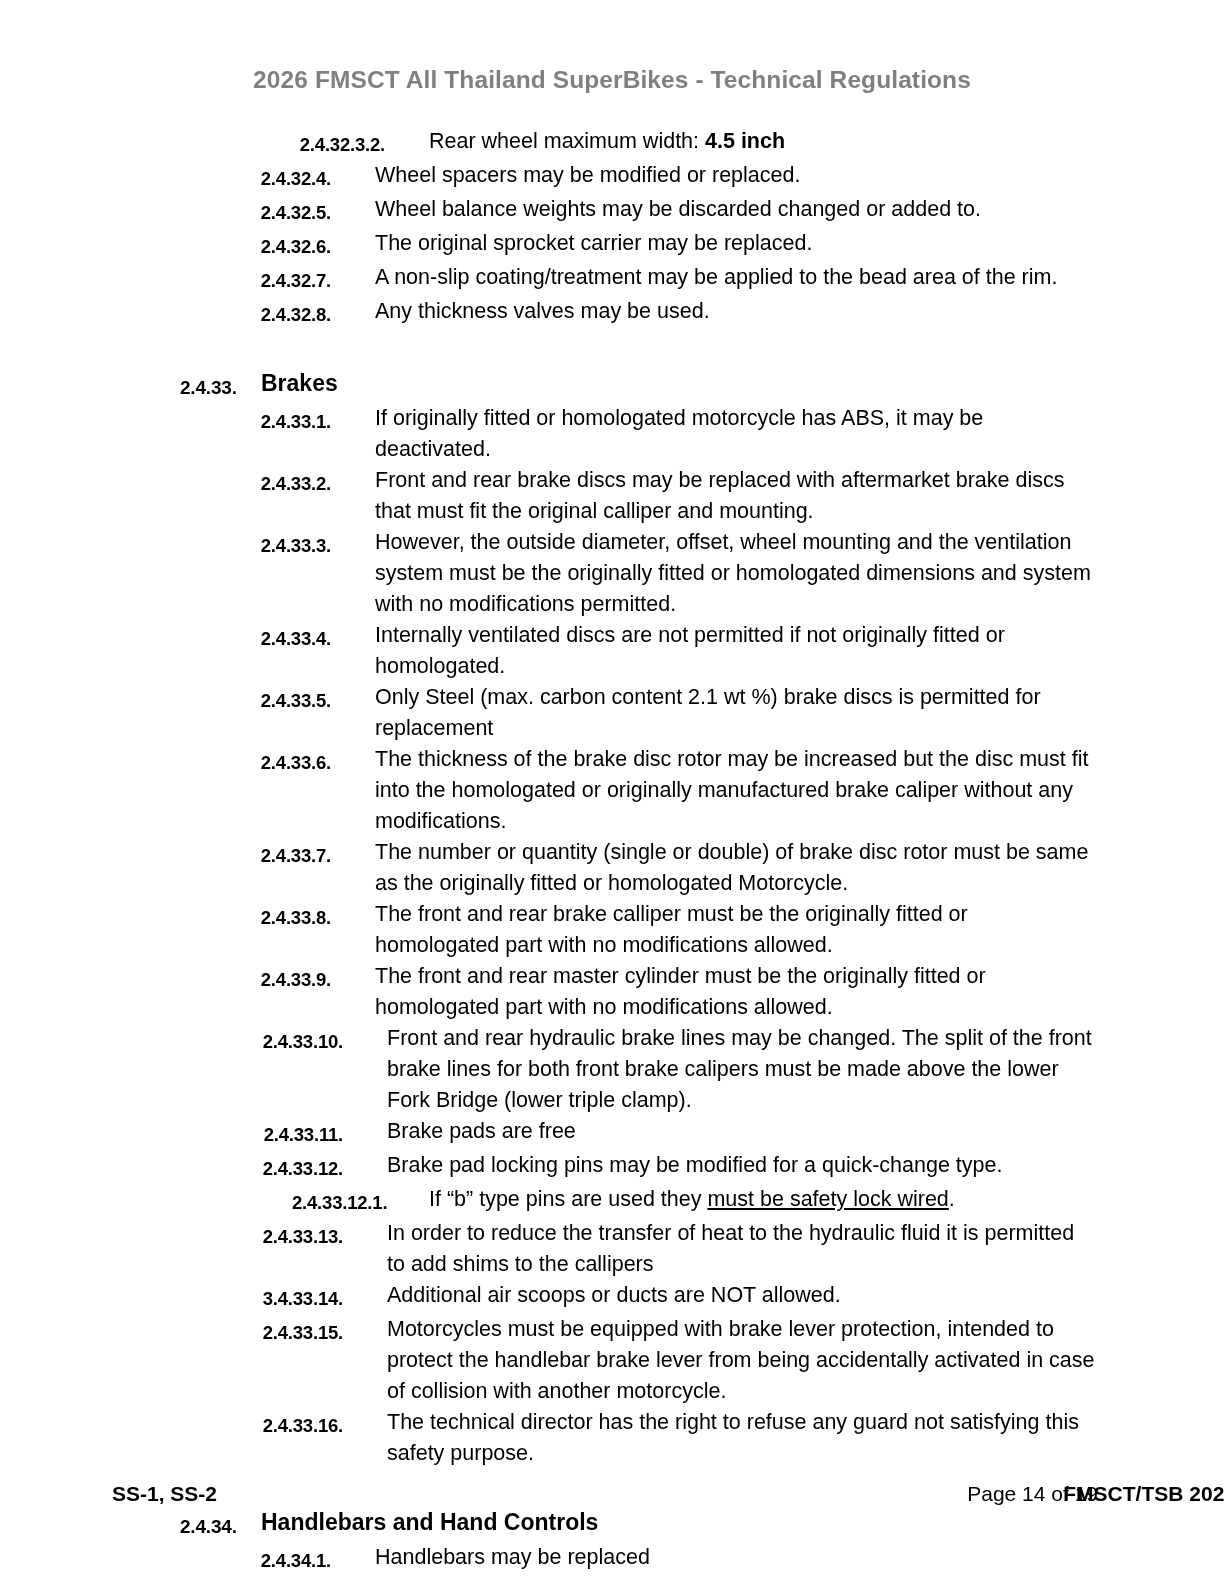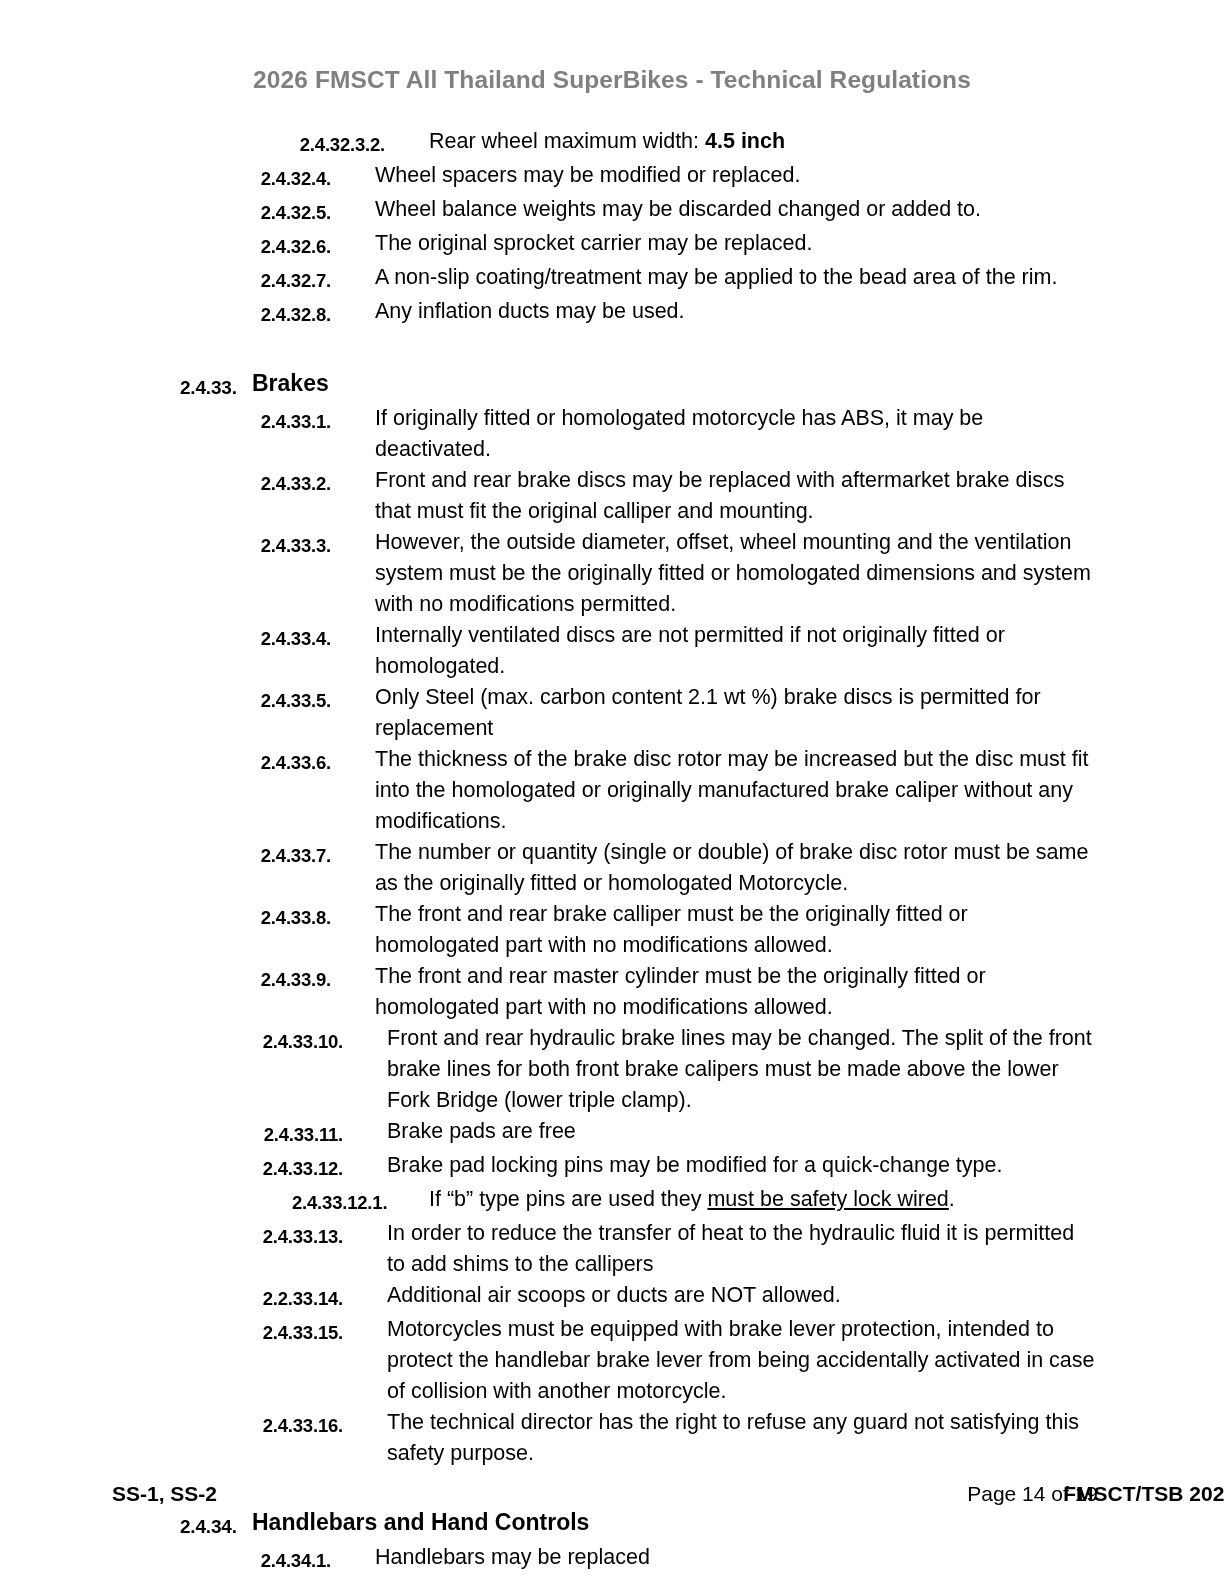--- a/index.html
+++ b/index.html
@@ -101,20 +101,21 @@
     width: 64px;
     font-size: 19px;
     font-weight: bold;
     padding-top: 4px;
     text-align: left;
   }
   .heading > .htxt {
     font-weight: bold;
     font-size: 23px;
     padding-left: 8px;
+    margin-left: 9px;
   }
   .gap-md { height: 38px; }
 
   .u { text-decoration: underline; }
   .b { font-weight: bold; }
 
   
   .doc-footer {
     position: absolute;
     bottom: 72px;
@@ -173,21 +174,21 @@
       <span class="txt">The original sprocket carrier may be replaced.</span>
     </div>
 
     <div class="item lvl3">
       <span class="num">2.4.32.7.</span>
       <span class="txt">A non-slip coating/treatment may be applied to the bead area of the rim.</span>
     </div>
 
     <div class="item lvl3">
       <span class="num">2.4.32.8.</span>
-      <span class="txt">Any inflation ducts may be used.</span>
+      <span class="txt">Any thickness valves may be used.</span>
     </div>
 
     <div class="gap-md"></div>
 
     <div class="heading">
       <span class="num">2.4.33.</span>
       <span class="htxt">Brakes</span>
     </div>
 
     <div class="item lvl3">
@@ -254,21 +255,21 @@
       <span class="num">2.4.33.12.1.</span>
       <span class="txt"><span>If “b” type pins are used they </span><span class="u">must be safety lock wired</span><span>.</span></span>
     </div>
 
     <div class="item lvl3 wide">
       <span class="num">2.4.33.13.</span>
       <span class="txt">In order to reduce the transfer of heat to the hydraulic fluid it is permitted to add shims to the callipers</span>
     </div>
 
     <div class="item lvl3 wide">
-      <span class="num">2.2.33.14.</span>
+      <span class="num">3.4.33.14.</span>
       <span class="txt">Additional air scoops or ducts are NOT allowed.</span>
     </div>
 
     <div class="item lvl3 wide">
       <span class="num">2.4.33.15.</span>
       <span class="txt">Motorcycles must be equipped with brake lever protection, intended to protect the handlebar brake lever from being accidentally activated in case of collision with another motorcycle.</span>
     </div>
 
     <div class="item lvl3 wide">
       <span class="num">2.4.33.16.</span>

